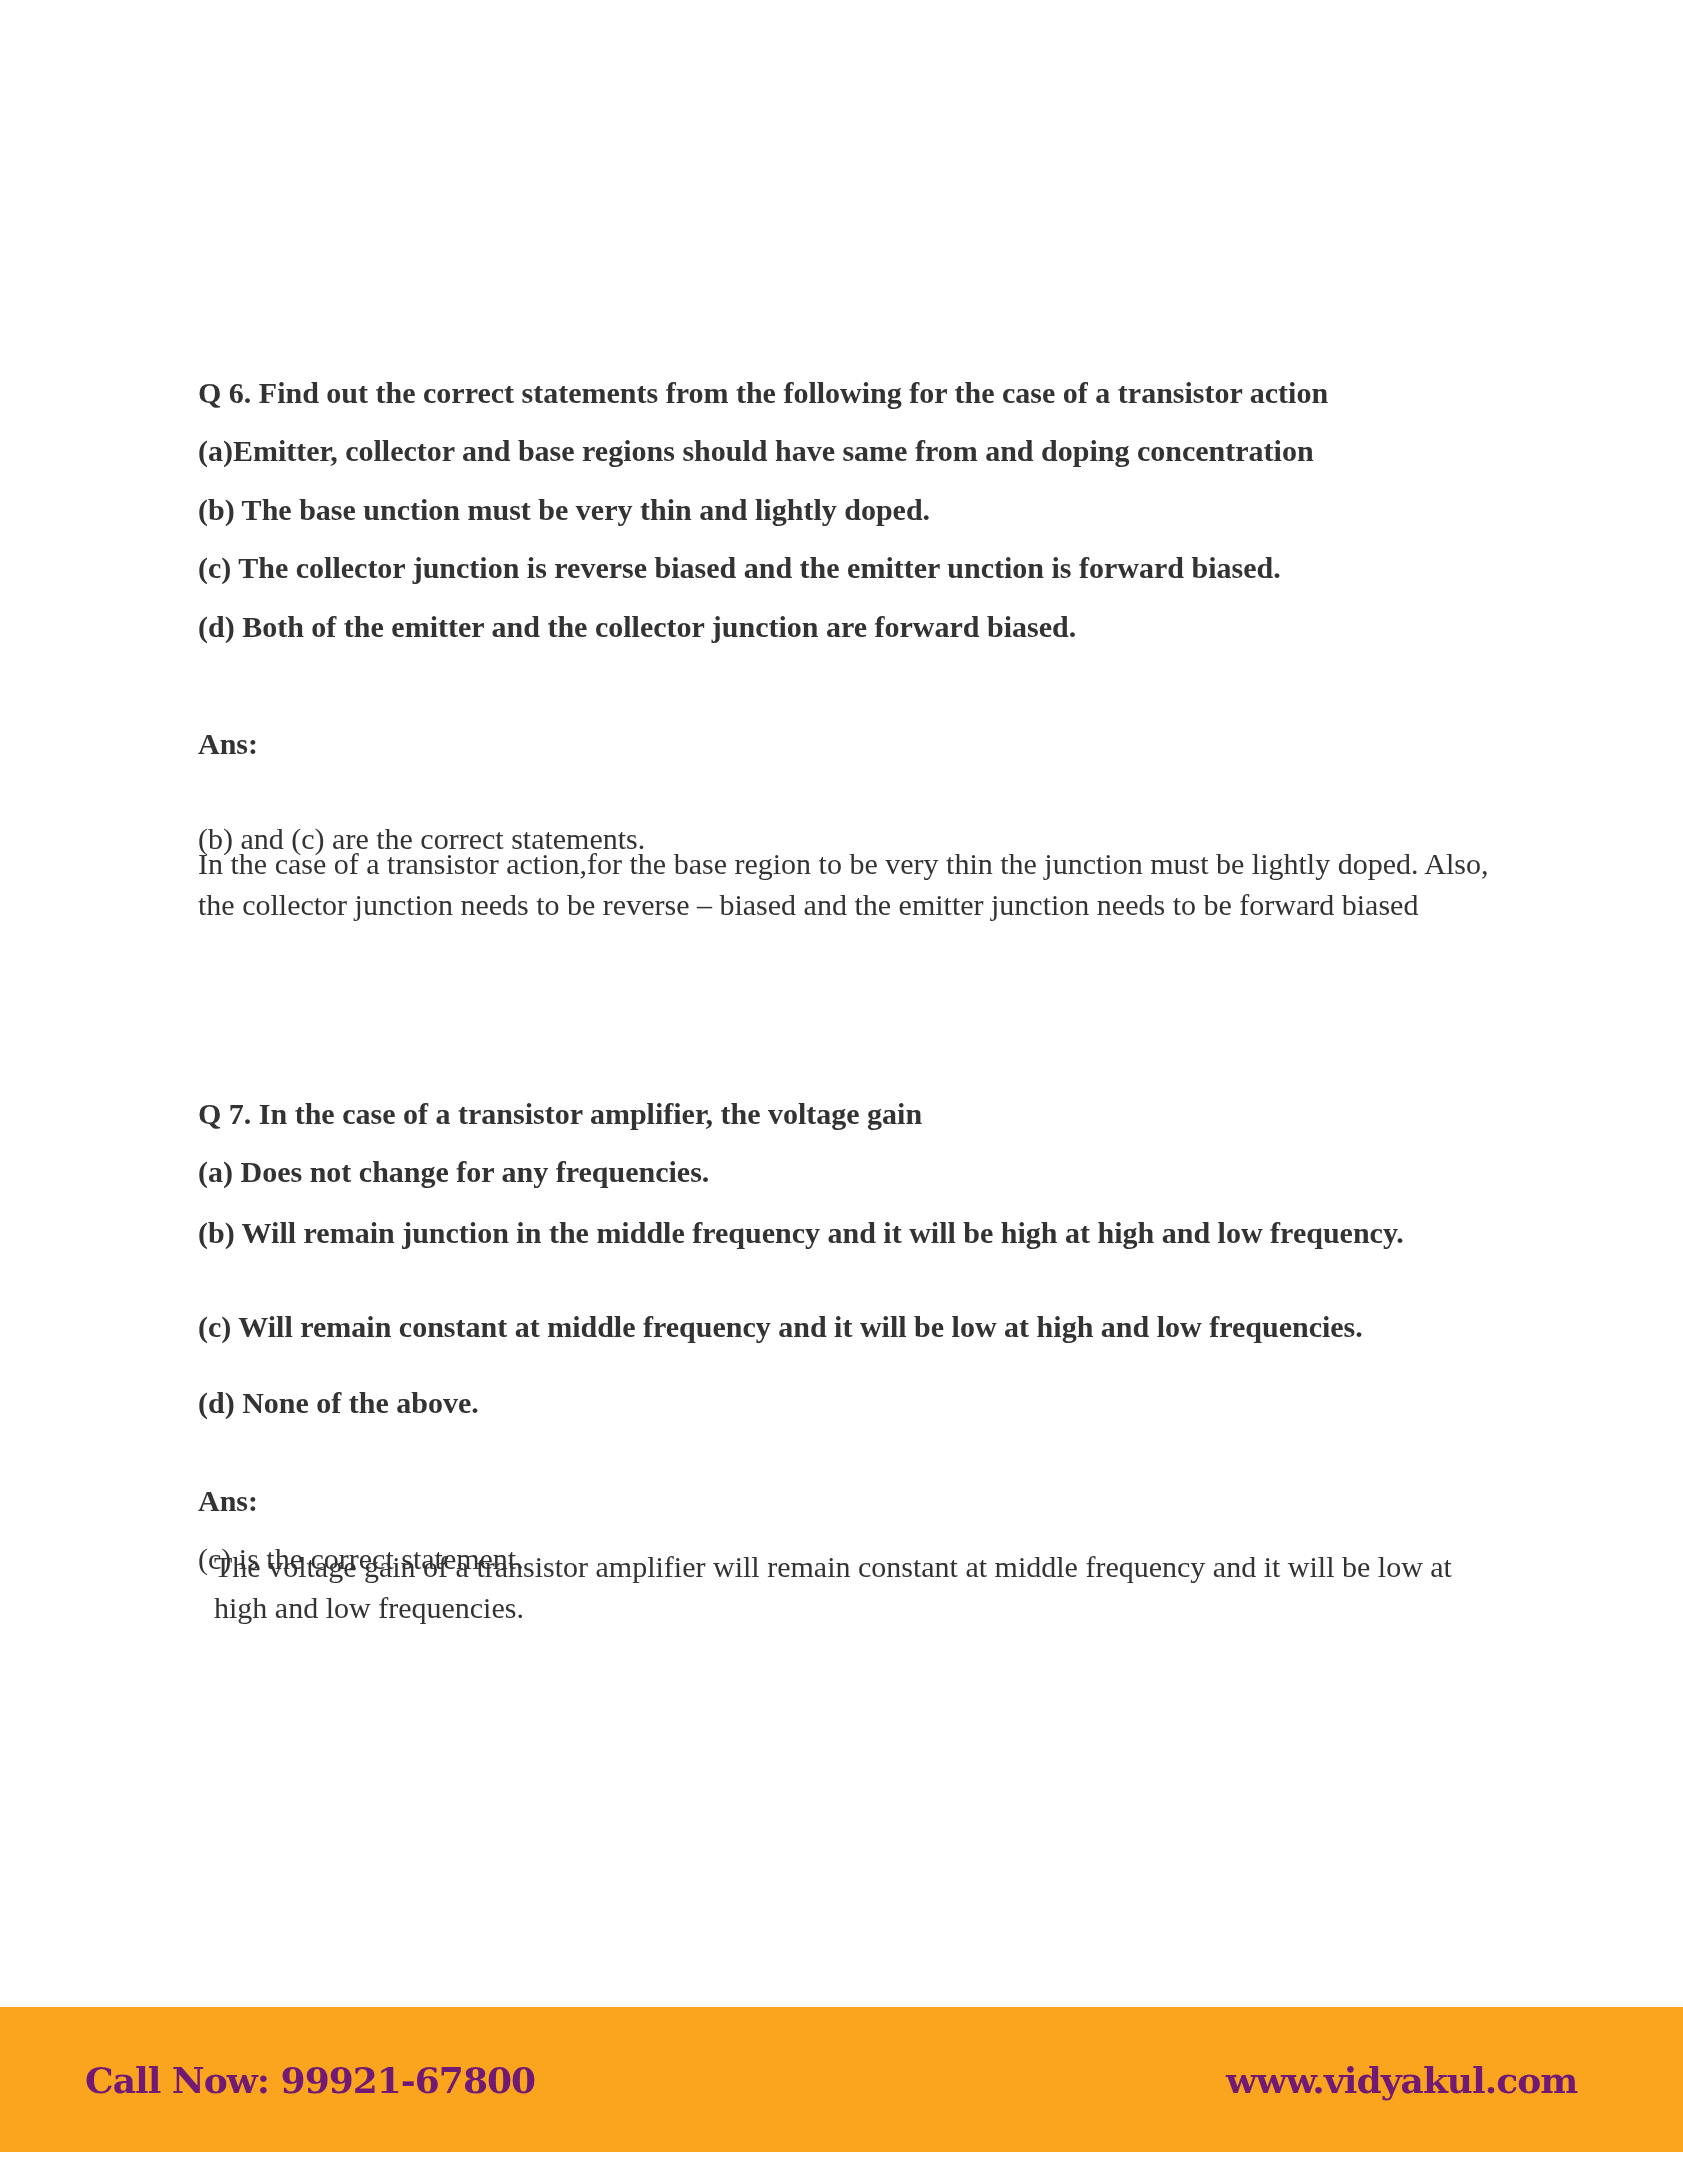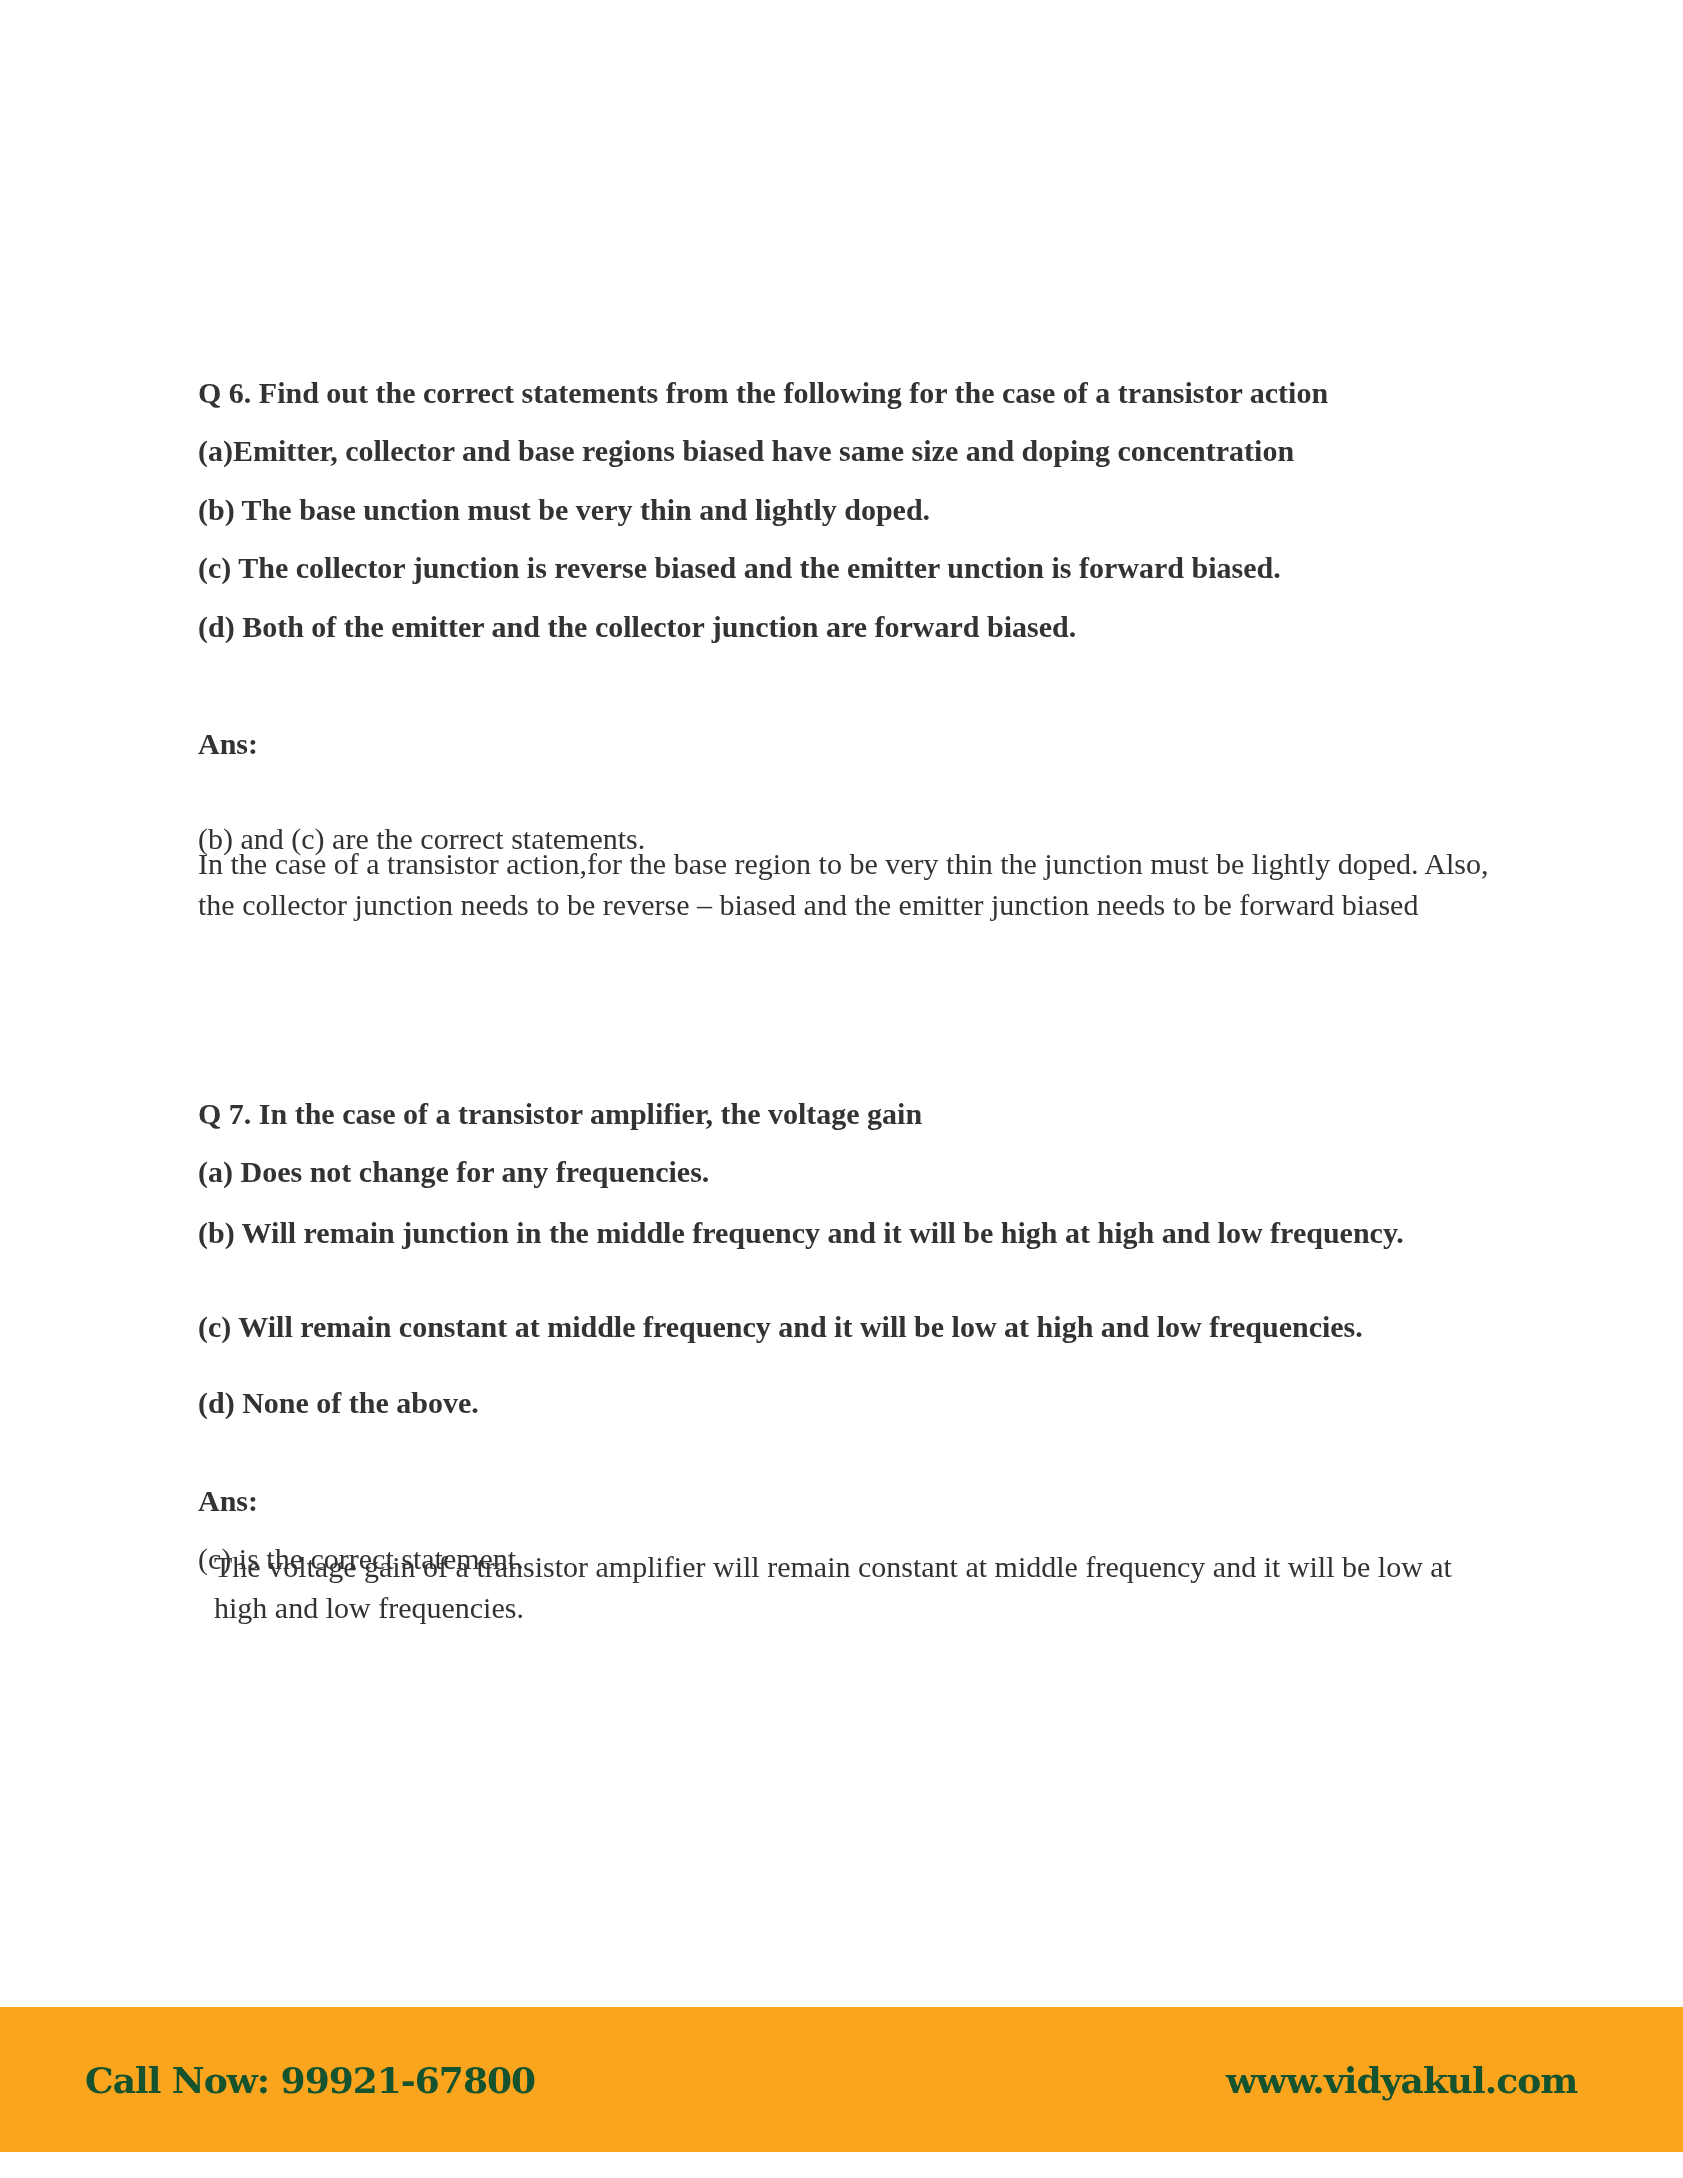--- a/index.html
+++ b/index.html
@@ -40,32 +40,32 @@
       height: 145px;
       background: #fba51f;
     }
     .footer-text {
       position: absolute;
       top: 50%;
       transform: translateY(-50%);
       font-family: "DejaVu Serif", "Liberation Serif", serif;
       font-weight: bold;
       font-size: 36px;
-      color: #14532d;
+      color: #701a75;
       letter-spacing: -1px;
       white-space: nowrap;
     }
     .footer-left { left: 85px; }
     .footer-right { left: 1226px; }
   </style>
 </head>
 <body>
 
 <div class="line bold" style="top:393px;">Q 6. Find out the correct statements from the following for the case of a transistor action</div>
-<div class="line bold" style="top:451px;">(a)Emitter, collector and base regions biased have same size and doping concentration</div>
+<div class="line bold" style="top:451px;">(a)Emitter, collector and base regions should have same from and doping concentration</div>
 <div class="line bold" style="top:510px;">(b) The base unction must be very thin and lightly doped.</div>
 <div class="line bold" style="top:568px;">(c) The collector junction is reverse biased and the emitter unction is forward biased.</div>
 <div class="line bold" style="top:627px;">(d) Both of the emitter and the collector junction are forward biased.</div>
 
 <div class="line bold" style="top:744px;">Ans:</div>
 <div class="line" style="top:803px;margin-top:36px;">(b) and (c) are the correct statements.</div>
 <div class="para" style="top:843px;">In the case of a transistor action,for the base region to be very thin the junction must be lightly doped. Also, the collector junction needs to be reverse – biased and the emitter junction needs to be forward biased</div>
 
 <div class="line bold" style="top:1114px;">Q 7. In the case of a transistor amplifier, the voltage gain</div>
 <div class="line bold" style="top:1172px;">(a) Does not change for any frequencies.</div>

